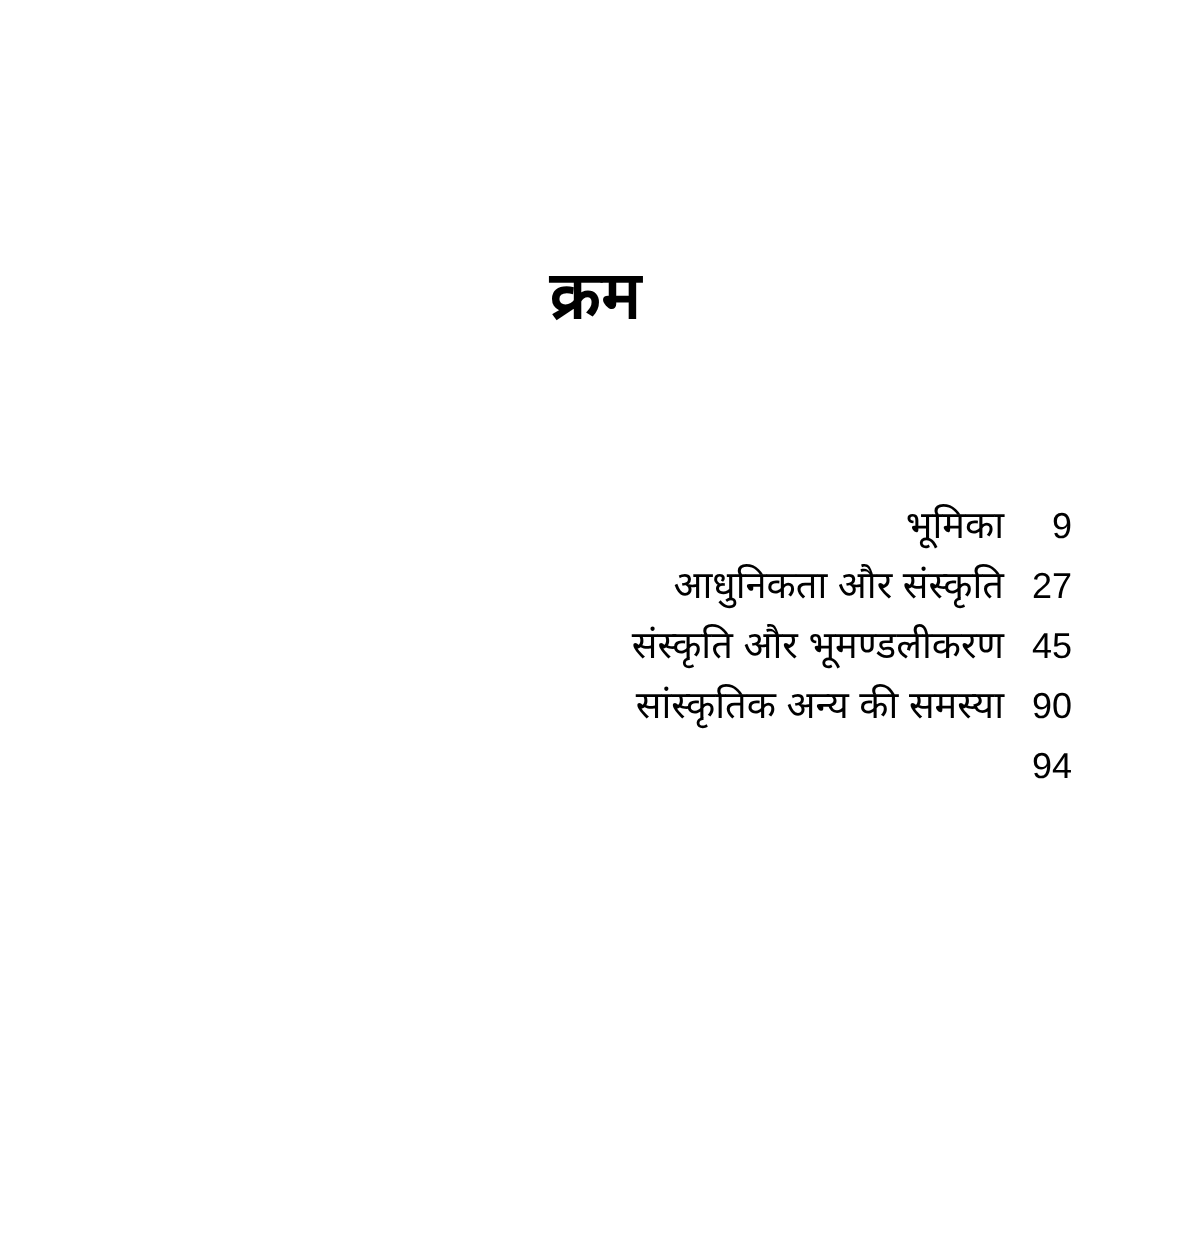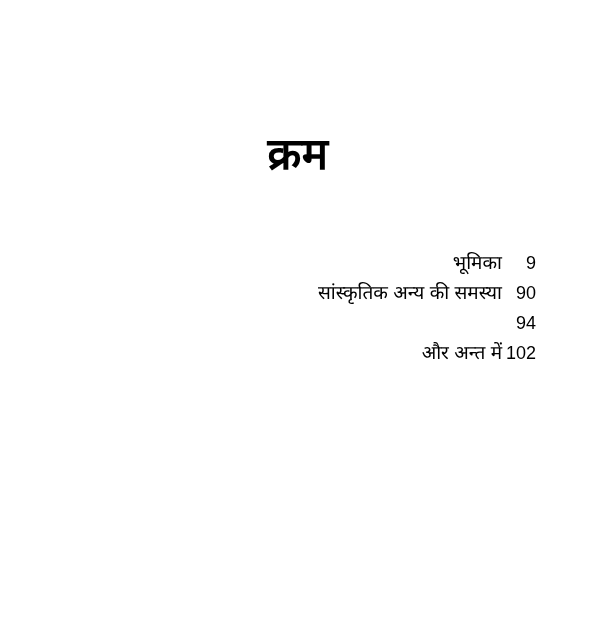--- a/index.html
+++ b/index.html
@@ -19,21 +19,21 @@
     width: 600px;
     height: 621px;
     box-sizing: border-box;
   }
   .toc-title {
     position: absolute;
     top: 128px;
     left: 0;
     width: 596px;
     text-align: center;
-    font-size: 44px;
+    font-size: 33px;
     font-weight: bold;
     font-family: "Liberation Sans", sans-serif;
     letter-spacing: 0.5px;
     line-height: 1.2;
   }
   .toc-list {
     position: absolute;
     top: 248px;
     left: 78px;
     width: 458px;
@@ -65,30 +65,34 @@
   <div class="toc-title">क्रम</div>
 
   <div class="toc-list">
 
     <div class="toc-row">
       <span class="toc-label">भूमिका</span>
       <span class="toc-page">9</span>
     </div>
 
 
+    <div class="toc-row">
+      <span class="toc-label">आधुनिकता और संस्कृति</span>
+      <span class="toc-page">27</span>
+    </div>
 
+    <div class="toc-row">
+      <span class="toc-label">संस्कृति और भूमण्डलीकरण</span>
+      <span class="toc-page">45</span>
+    </div>
 
     <div class="toc-row">
       <span class="toc-label">सांस्कृतिक अन्य की समस्या</span>
       <span class="toc-page">90</span>
     </div>
 
     <div class="toc-row">
       <span class="toc-page">94</span>
     </div>
 
-    <div class="toc-row">
-      <span class="toc-label">और अन्त में</span>
-      <span class="toc-page">102</span>
-    </div>
 
   </div>
 </div>
 
 </body></html>

